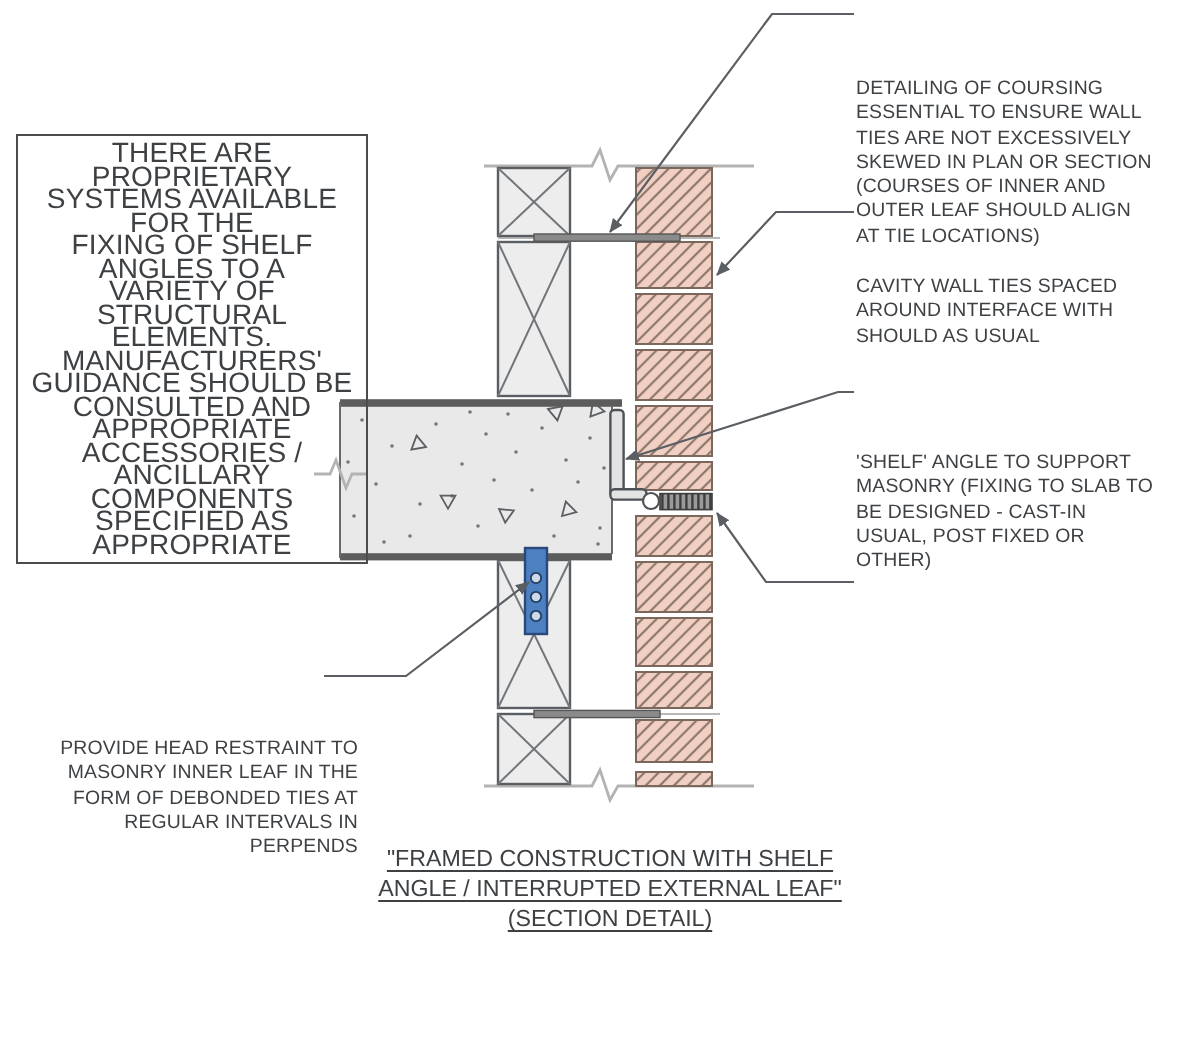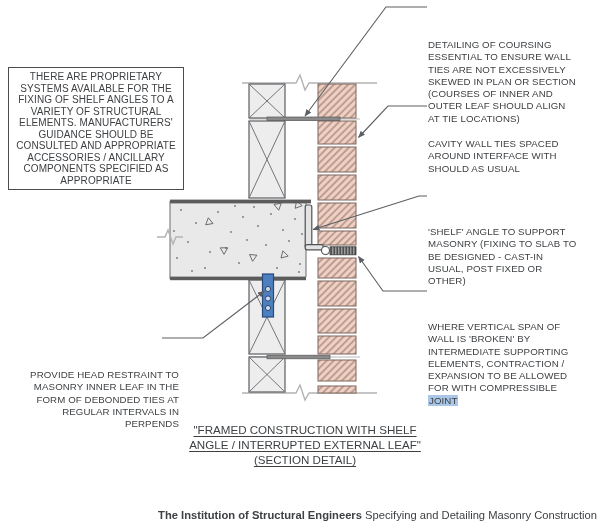--- a/index.html
+++ b/index.html
@@ -10,21 +10,21 @@
     --tie-gray:#8a8a8a; --tie-blue:#4d80c0; --tie-blue-dark:#29497a;
     --highlight:#a9c6e6; --break-line:#b3b3b3;
   }
   html,body{margin:0;padding:0;background:#fff;}
   #page{position:relative;width:602px;height:528px;background:#fff;overflow:hidden;
         font-family:"Liberation Sans", sans-serif;color:var(--text);}
   svg{position:absolute;left:0;top:0;}
   .ann{position:absolute;font-size:9.7px;line-height:12.3px;white-space:pre-line;
        letter-spacing:.1px;margin-top:37px;}
   .note{position:absolute;left:8px;top:67px;width:172px;border:1.4px solid #4a4d50;
-        padding:3px 1px;text-align:center;font-size:10px;line-height:11.5px;
+        padding:3px 1px;text-align:center;font-size:14px;line-height:11.5px;
         white-space:pre-line;letter-spacing:.1px;}
   .hl{background:var(--highlight);padding:0 1px;}
   .title{position:absolute;left:140px;top:422px;width:330px;text-align:center;
          font-size:11.6px;line-height:15.2px;}
   .title div{text-decoration:underline;text-underline-offset:2px;}
   .footer{position:absolute;right:5px;top:509px;font-size:11.2px;white-space:nowrap;}
   .footer b{font-weight:bold;}
   
   .brk{stroke:var(--break-line);stroke-width:1.4;fill:none}
   .thin{stroke:#b8b8b8;stroke-width:1}
@@ -192,34 +192,26 @@
   <div class="ann" style="left:428px;top:101px;width:172px">CAVITY WALL TIES SPACED
 AROUND INTERFACE WITH
 SHOULD AS USUAL</div>
 
   <div class="ann" style="left:428px;top:189px;width:172px">'SHELF' ANGLE TO SUPPORT
 MASONRY (FIXING TO SLAB TO
 BE DESIGNED - CAST-IN
 USUAL, POST FIXED OR
 OTHER)</div>
 
-  <div class="ann" style="left:428px;top:284px;width:172px"><span>WHERE VERTICAL SPAN OF
-WALL IS 'BROKEN' BY
-INTERMEDIATE SUPPORTING
-ELEMENTS, CONTRACTION /
-EXPANSION TO BE ALLOWED
-FOR WITH COMPRESSIBLE
-</span><span class="hl">JOINT</span></div>
 
   <div class="ann" style="left:24px;top:332px;width:155px;text-align:right">PROVIDE HEAD RESTRAINT TO
 MASONRY INNER LEAF IN THE
 FORM OF DEBONDED TIES AT
 REGULAR INTERVALS IN
 PERPENDS</div>
 
   <div class="title">
     <div>"FRAMED CONSTRUCTION WITH SHELF</div>
     <div>ANGLE / INTERRUPTED EXTERNAL LEAF"</div>
     <div>(SECTION DETAIL)</div>
   </div>
 
-  <div class="footer"><b>The Institution of Structural Engineers</b> <span>Specifying and Detailing Masonry Construction</span></div>
 </div>
 
 </body></html>

